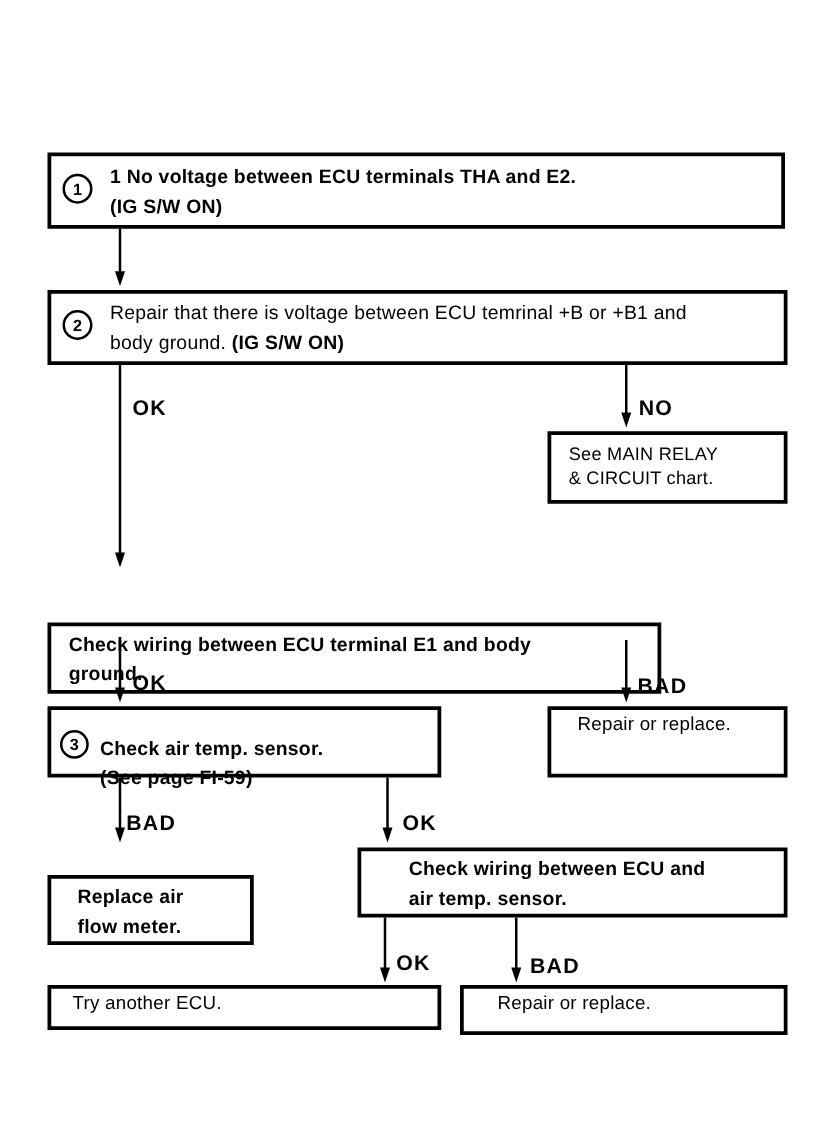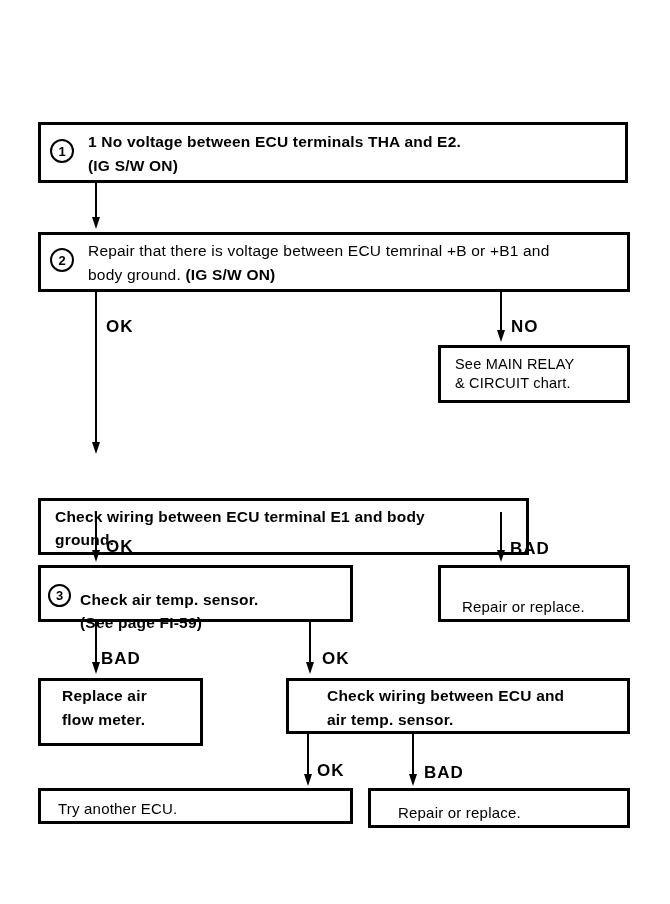--- a/index.html
+++ b/index.html
@@ -52,21 +52,21 @@
     border-left:4.5px solid transparent;
     border-right:4.5px solid transparent;
     border-top:12px solid var(--ink);
   }
   .branch-label{
     position:absolute;
     font-size:17px;font-weight:bold;letter-spacing:1px;
     white-space:nowrap;
     margin-top:20px;
   }
-  .center-v{display:flex;align-items:flex-end;}
+  .center-v{display:flex;align-items:flex-start;}
   .nowrap{white-space:nowrap;}
 </style>
 </head>
 <body>
 
 <div class="page">
 
 
   <div class="box bold" style="left:38px;top:122px;width:590px;height:61px;">
     <div class="badge" style="left:9px;top:14px;">1</div>
@@ -130,21 +130,21 @@
   </div>
 
   <div class="branch-label" style="left:101px;top:629px;">BAD</div>
   <div class="vline" style="left:95px;top:622px;height:42px;"></div>
   <div class="arrowhead" style="left:91.5px;top:662px;"></div>
 
   <div class="branch-label" style="left:322px;top:629px;">OK</div>
   <div class="vline" style="left:309px;top:622px;height:42px;"></div>
   <div class="arrowhead" style="left:305.5px;top:662px;"></div>
 
-  <div class="box bold" style="left:38px;top:678px;width:165px;height:68px;">
+  <div class="box bold" style="left:38px;top:700px;width:165px;height:56px;">
     <div class="txt nowrap" style="margin:3px 0 0 21px;">
       <div>Replace air</div>
       <div>flow meter.</div>
     </div>
   </div>
 
   <div class="box bold" style="left:286px;top:678px;width:344px;height:56px;">
     <div class="txt nowrap" style="margin:3px 0 0 38px;">
       <div>Check wiring between ECU and</div>
       <div>air temp. sensor.</div>

